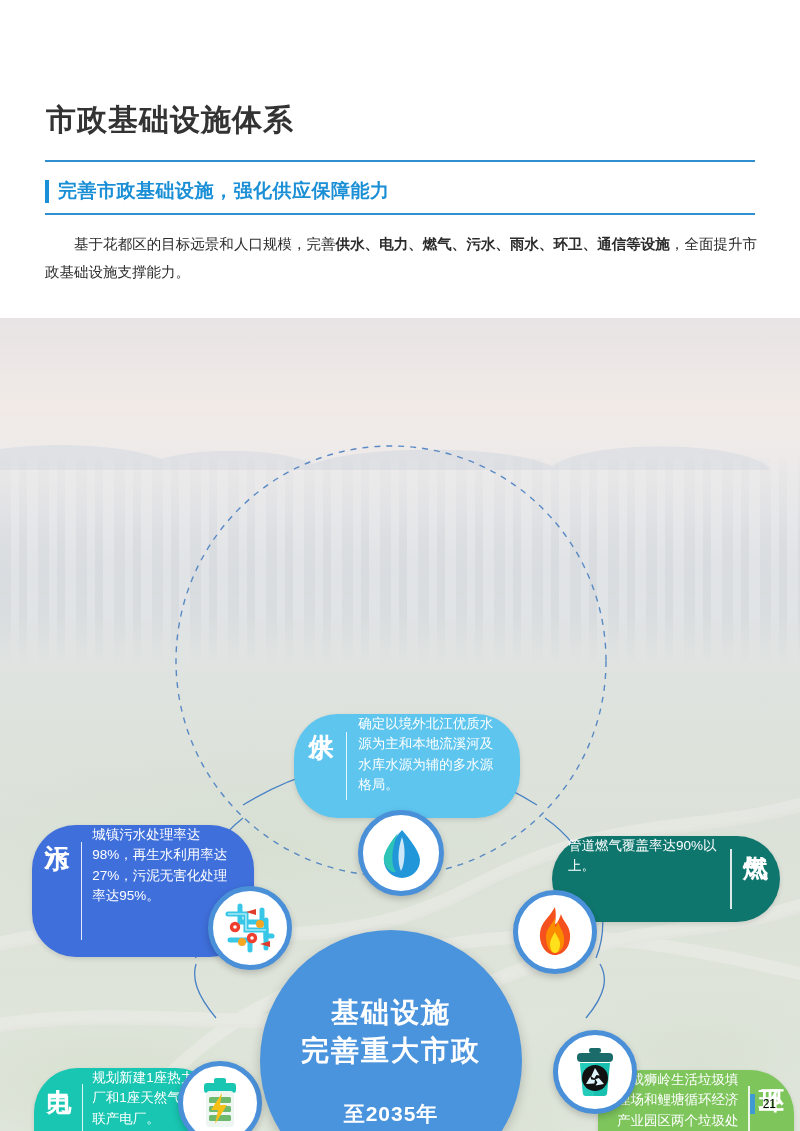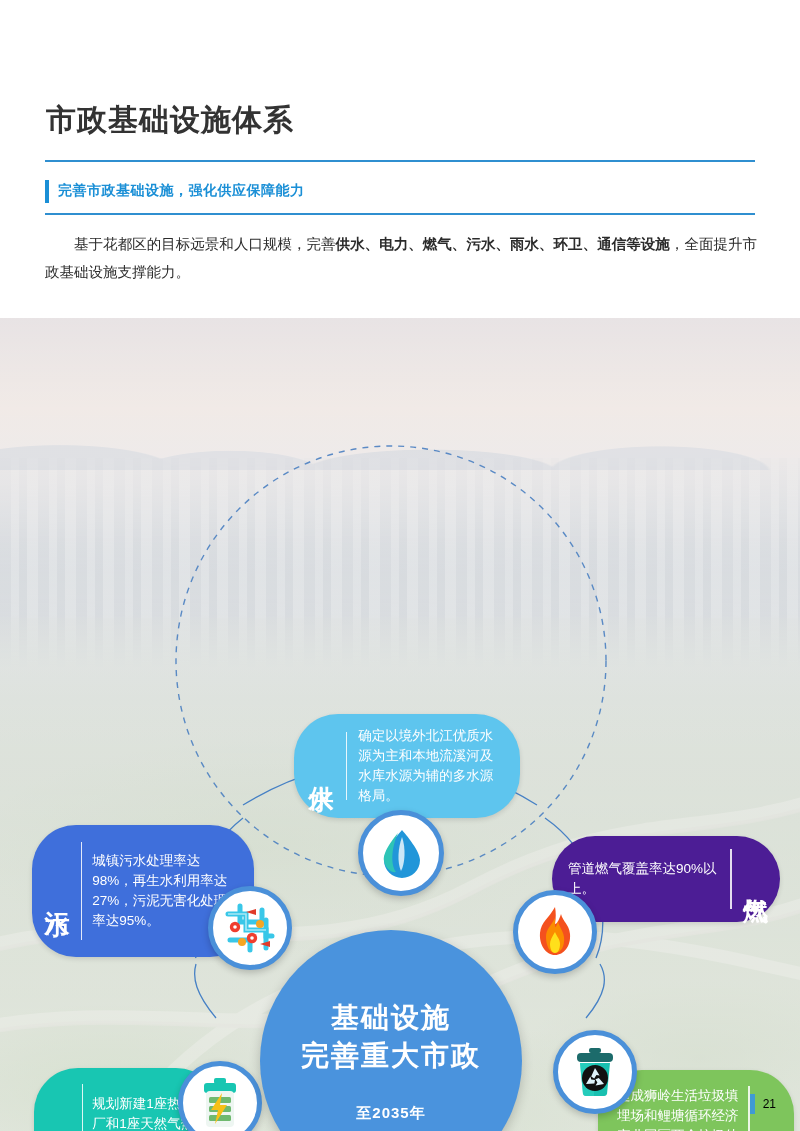--- a/index.html
+++ b/index.html
@@ -28,21 +28,21 @@
   }
 
   .section-head {
     position:absolute; left:45px; top:172px; width:710px; height:38px;
     display:flex; align-items:center;
   }
   .section-head .bar {
     width:4px; height:23px; background:#1a8fd6; margin-right:9px; flex:0 0 auto;
   }
   .section-head .txt {
-    font-size:14px; font-weight:bold; color:#1a8fd6; letter-spacing:0.5px;
+    font-size:19px; font-weight:bold; color:#1a8fd6; letter-spacing:0.5px;
   }
 
   .body-para {
     position:absolute; left:45px; top:232px; width:712px;
     font-size:14.5px; line-height:1.9; color:#2b2b2b; text-align:justify;font-family:Liberation Mono, monospace;
   }
   .body-para .ind { display:inline-block; width:29px; }
   .body-para b { font-weight:bold; }
 
   
@@ -99,21 +99,21 @@
     background:linear-gradient(180deg, rgba(255,255,255,.52) 0%, rgba(255,255,255,.46) 30%, rgba(255,255,255,.5) 60%, rgba(255,255,255,.58) 100%);
   }
 
   
   .links { position:absolute; inset:0; }
 
   
   .card {
     position:absolute;
     border-radius:44px;
-    display:flex; align-items:center;
+    display:flex; 
     box-shadow:0 2px 5px rgba(0,0,0,.12);
     color:#ffffff;
   }
   .card .tag {
     font-size:25px; font-weight:bold; line-height:1.02;
     writing-mode:vertical-rl; text-orientation:upright;
     letter-spacing:0px; white-space:nowrap;
   }
   .card .divider { width:2px; background:rgba(255,255,255,.85); align-self:stretch; }
   .card .desc { font-size:13.5px; line-height:1.5; }
@@ -129,21 +129,21 @@
 
   
   .hub {
     position:absolute; left:260px; top:612px; width:262px; height:262px;
     border-radius:50%; background:#4a93dd;
     display:flex; flex-direction:column; align-items:center; justify-content:center;
     box-shadow:0 4px 12px rgba(0,0,0,.2);
     color:#fff; text-align:center;
   }
   .hub .l1 { font-size:28px; font-weight:bold; line-height:1.35; letter-spacing:2px; }
-  .hub .l2 { font-size:15px; font-weight:bold; margin-top:30px; letter-spacing:1px; }
+  .hub .l2 { font-size:21px; font-weight:bold; margin-top:30px; letter-spacing:1px; }
 
   
   .pagenum {
     position:absolute; right:24px; bottom:17px;
     display:flex; align-items:center; gap:8px;
   }
   .pagenum .pbar { width:5px; height:20px; background:#3f9ad4; }
   .pagenum .pnum { font-size:12px; color:#000000; }
 </style>
 </head>
@@ -197,21 +197,21 @@
     <div class="divider" style="margin:18px 12px;"></div>
     <div class="desc">确定以境外北江优质水源为主和本地流溪河及水库水源为辅的多水源格局。</div>
   </div>
 
   <div class="card" style="left:32px; top:507px; width:222px; height:132px; background:#3f6fdb; padding:0 14px 0 12px;">
     <div class="tag">污水</div>
     <div class="divider" style="margin:17px 11px;"></div>
     <div class="desc">城镇污水处理率达98%，再生水利用率达27%，污泥无害化处理率达95%。</div>
   </div>
 
-  <div class="card" style="left:552px; top:518px; width:228px; height:86px; background:#4c1d95; padding:0 12px 0 16px;">
+  <div class="card" style="left:552px; top:518px; width:228px; height:86px; background:#0f766e; padding:0 12px 0 16px;">
     <div class="desc" style="flex:1;">管道燃气覆盖率达90%以上。</div>
     <div class="divider" style="margin:13px 11px;"></div>
     <div class="tag">燃气</div>
   </div>
 
   <div class="card" style="left:598px; top:752px; width:196px; height:112px; background:#7ec55c; padding:0 10px 0 14px;">
     <div class="desc" style="flex:1; text-align:right;">建成狮岭生活垃圾填埋场和鲤塘循环经济产业园区两个垃圾处理设施。</div>
     <div class="divider" style="margin:16px 9px;"></div>
     <div class="tag">环卫</div>
   </div>

